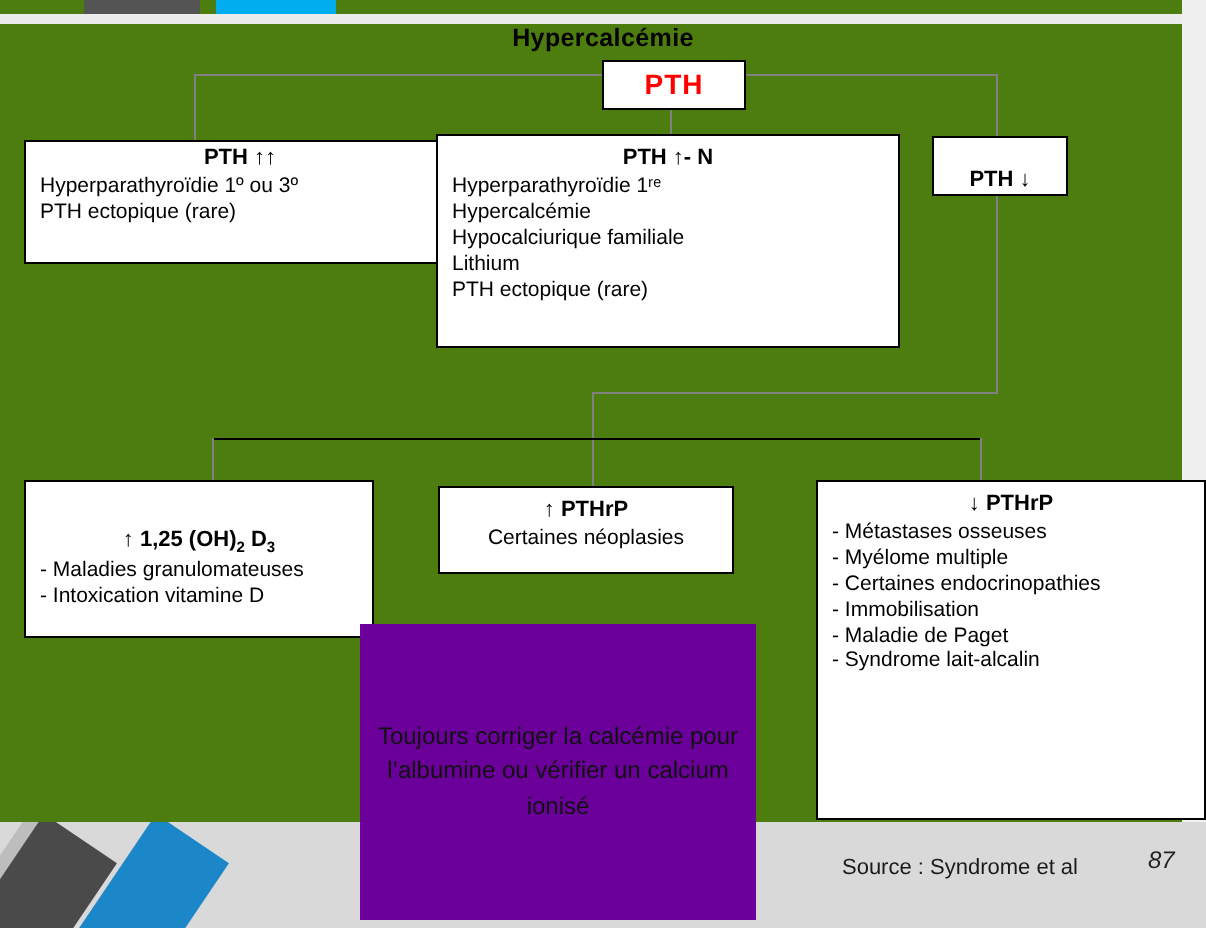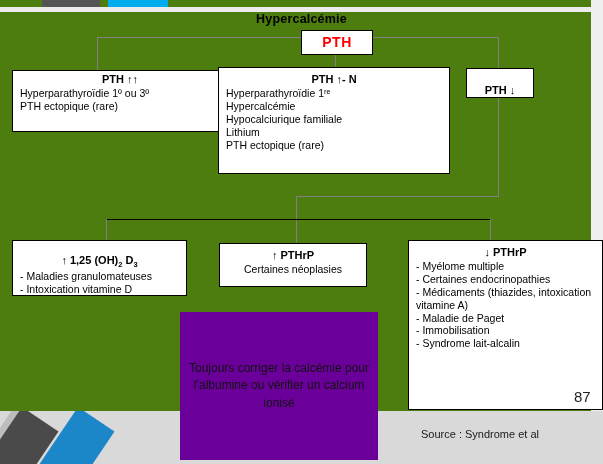--- a/index.html
+++ b/index.html
@@ -45,21 +45,21 @@
     display:flex;align-items:center;justify-content:center;
   }
   #pth-root .lbl{color:#ff0000;font-weight:bold;font-size:14px;letter-spacing:.5px;}
 
   #box-pth-up2{left:12px;top:70px;width:216px;height:62px;padding:0 2px;}
   #box-pth-upn{left:218px;top:67px;width:232px;height:107px;padding:3px 2px;}
   #box-pth-down{left:466px;top:68px;width:68px;height:30px;
     display:flex;align-items:flex-end;justify-content:center;}
   #box-pth-down .hdr{margin:0;}
 
-  #box-vitd{left:12px;top:240px;width:175px;height:56px;padding:11px 2px;}
+  #box-vitd{left:12px;top:240px;width:175px;height:79px;padding:21px 2px;}
   #box-pthrp-up{left:219px;top:243px;width:148px;height:44px;padding:3px 2px;}
   #box-pthrp-up .ln{text-align:center;padding-left:0;}
   #box-pthrp-down{left:388px;top:240px;width:195px;height:170px;padding:3px 2px;margin-left:20px;}
   #box-pthrp-down .ln{white-space:normal;}
 
   .sub{font-size:7.5px;vertical-align:sub;}
 
   
   .ln-h,.ln-v{position:absolute;background:#808080;z-index:1;}
   .ln-h{height:1.3px;}
@@ -73,21 +73,21 @@
     display:flex;align-items:center;justify-content:center;
     text-align:center;
     color:#111111;font-size:12px;line-height:1.45;padding:0 8px;box-sizing:border-box;
   }
 
   #source{
     position:absolute;left:380px;top:428px;width:200px;text-align:center;
     font-size:11px;color:#1a1a1a;z-index:21;
   }
   #pagenum{
-    position:absolute;left:574px;top:388px;font-size:15px;color:#222;z-index:21;
+    position:absolute;left:574px;top:423px;font-size:12px;color:#222;z-index:21;font-style:italic;
   }
 </style>
 </head>
 <body>
 
 <div id="slide">
 
   <div class="topbar-dark"></div>
   <div class="topbar-cyan"></div>
   <div class="topstrip"></div>
@@ -138,25 +138,25 @@
     <span class="ln">- Intoxication vitamine D</span>
   </div>
 
   <div class="node" id="box-pthrp-up">
     <span class="hdr">↑ PTHrP</span>
     <span class="ln">Certaines néoplasies</span>
   </div>
 
   <div class="node" id="box-pthrp-down">
     <span class="hdr">↓ PTHrP</span>
+    <span class="ln">- Métastases osseuses</span>
     <span class="ln">- Myélome multiple</span>
     <span class="ln">- Certaines endocrinopathies</span>
-    <span class="ln">- Médicaments (thiazides, intoxication vitamine A)</span>
+    <span class="ln">- Immobilisation</span>
     <span class="ln">- Maladie de Paget</span>
-    <span class="ln">- Immobilisation</span>
     <span class="ln">- Syndrome lait-alcalin</span>
   </div>
 
   <div class="footer-band"></div>
   <div class="stripes">
     <div class="stripe stripe-shade"></div>
     <div class="stripe stripe-dark"></div>
     <div class="stripe stripe-blue"></div>
   </div>
 

